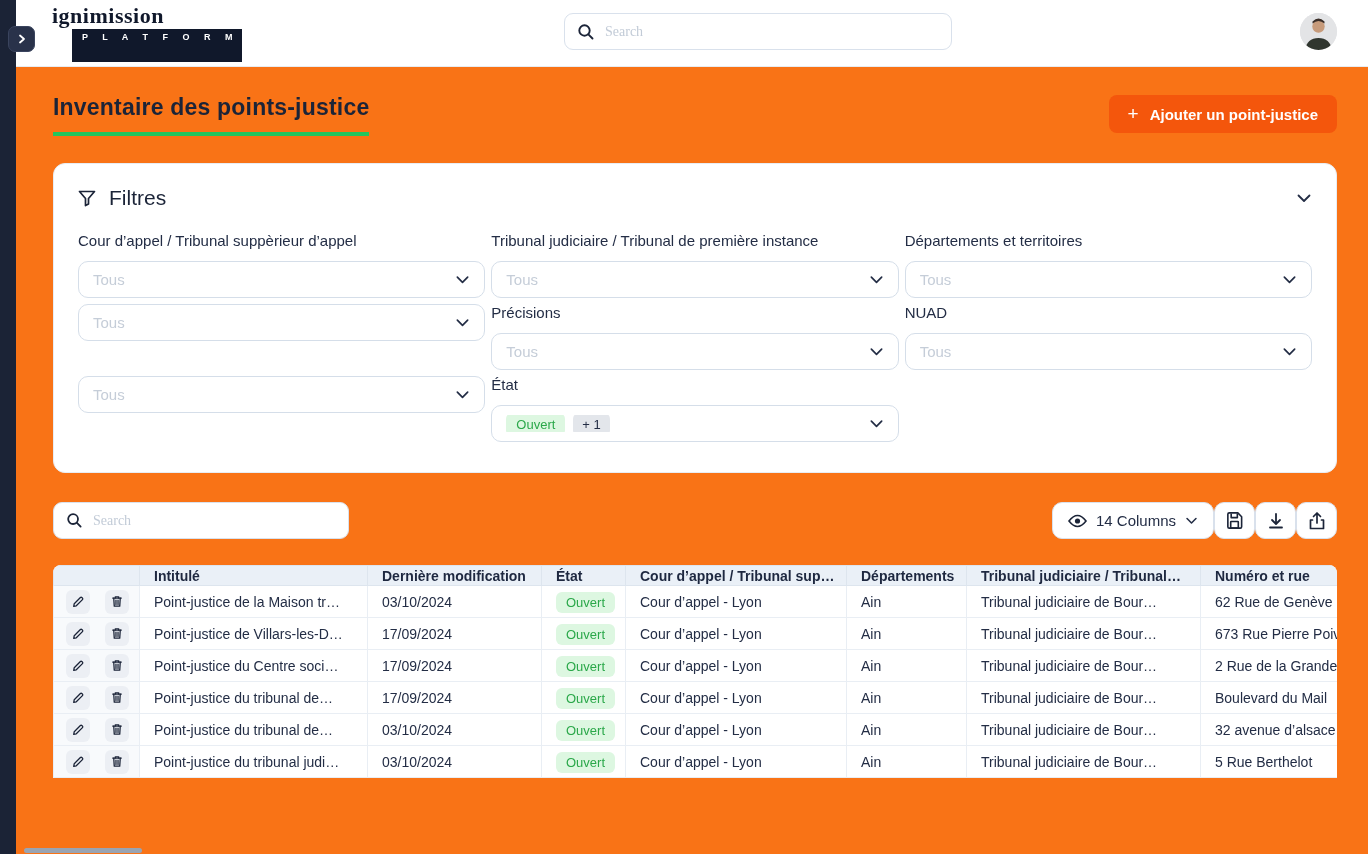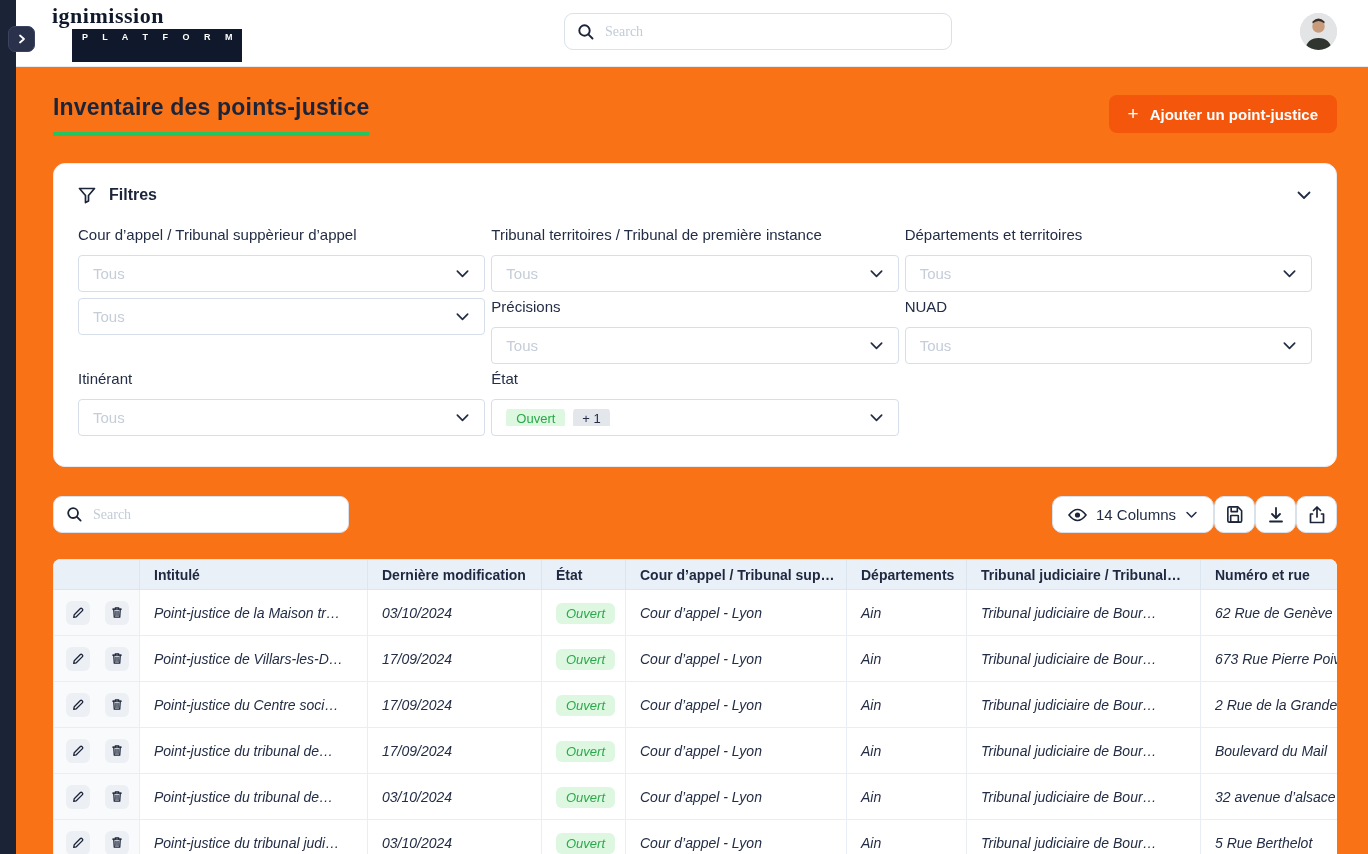--- a/index.html
+++ b/index.html
@@ -55,29 +55,29 @@
     font-family:"Liberation Sans", sans-serif; font-size:15px; font-weight:700;
     padding:0 19px; display:flex; align-items:center; gap:11px; cursor:pointer; margin-top:1px;
   }
   .add-btn .plus { font-size:19px; font-weight:400; line-height:1; transform:translateY(-1px); }
   
   .filters-card {
     margin-top:27px; background:#fff; border:1px solid #E8EDF3; border-radius:12px;
     padding:22px 24px 30px 24px;
   }
   .filters-head { display:flex; align-items:center; gap:13px; color:#1B2438; }
-  .filters-title { font-size:16px; font-weight:700; }
+  .filters-title { font-size:21px; font-weight:400; }
   .filters-chevron { margin-left:auto; cursor:pointer; color:#232D45; display:flex; }
   .filters-grid {
     margin-top:22px; display:grid; grid-template-columns:repeat(3,1fr);
     column-gap:25px; row-gap:23px;gap:6px;
   }
   .field-label { font-size:15px; color:#232D45; margin-bottom:12px; }
   .select {
-    height:37px; background:#fff; border:1px solid #D5DEE9; border-radius:4px;
+    height:37px; background:#fff; border:1px solid #D5DEE9; border-radius:10px;
     display:flex; align-items:center; padding:0 14px; gap:8px; cursor:pointer;
   }
   .select .ph { font-size:15px; color:#C5CDD8; flex:1; white-space:nowrap; overflow:hidden; }
   .select .chev { margin-left:auto; color:#232D45; display:flex; flex:0 0 auto; }
   .chip-green {
     background:#DDF7E1; color:#2BA84A; font-size:13px; border-radius:6px; padding:4px 10px;
   }
   .chip-gray {
     background:#E3E6EB; color:#232D45; font-size:13px; border-radius:6px; padding:4px 9px; margin-left:8px;
   }
@@ -95,24 +95,24 @@
   }
   .icon-btn {
     width:41px; height:37px; background:#fff; border:1px solid #D9E1EC; border-radius:10px;
     display:flex; align-items:center; justify-content:center; color:#1B2438; cursor:pointer;
   }
   
   .table-wrap { margin-top:26px; border-radius:8px 8px 0 0; overflow:hidden; }
   table { border-collapse:collapse; table-layout:fixed; width:1284px; background:#fff; }
   th, td { border:1px solid #E9EEF4; white-space:nowrap; overflow:hidden; }
   thead th {
-    background:#EAF0F7; height:30px; font-size:14px; font-weight:700; color:#1E2840;
+    background:#EAF0F7; height:20px; font-size:14px; font-weight:700; color:#1E2840;
     text-align:left; padding:0 14px; border-color:#DDE5EE;
   }
-  tbody td { height:46px; font-size:14px; color:#232D45; padding:0 14px; background:#fff;font-style:italic; }
+  tbody td { height:32px; font-size:14px; color:#232D45; padding:0 14px; background:#fff; }
   td.actions-cell { background:#F8FAFC; padding:0 0 0 12px; }
   .row-chip {
     background:#DDF7E1; color:#2BA84A; font-size:13px; border-radius:6px; padding:3px 10px;
   }
   .act-btn {
     display:inline-flex; width:24px; height:24px; border-radius:6px; background:#ECEFF4;
     border:none; align-items:center; justify-content:center; color:#1B2438; cursor:pointer;
     margin-right:11px; vertical-align:middle;
   }
   .hscroll {
@@ -191,21 +191,21 @@
       <span class="ph">Tous</span>
       <span class="chev">
         <svg width="15" height="15" viewBox="0 0 16 16" fill="none" stroke="#232D45" stroke-width="1.8" stroke-linecap="round" stroke-linejoin="round">
                   <path d="M2.5 5.5 L8 11 L13.5 5.5"></path>
                 </svg>
       </span>
     </div>
   </div>
 
   <div class="field">
-    <div class="field-label">Tribunal territoires / Tribunal de première instance</div>
+    <div class="field-label">Tribunal judiciaire / Tribunal de première instance</div>
     <div class="select">
       <span class="ph">Tous</span>
       <span class="chev">
         <svg width="15" height="15" viewBox="0 0 16 16" fill="none" stroke="#232D45" stroke-width="1.8" stroke-linecap="round" stroke-linejoin="round">
                   <path d="M2.5 5.5 L8 11 L13.5 5.5"></path>
                 </svg>
       </span>
     </div>
   </div>
 
@@ -250,21 +250,20 @@
       <span class="ph">Tous</span>
       <span class="chev">
         <svg width="15" height="15" viewBox="0 0 16 16" fill="none" stroke="#232D45" stroke-width="1.8" stroke-linecap="round" stroke-linejoin="round">
                   <path d="M2.5 5.5 L8 11 L13.5 5.5"></path>
                 </svg>
       </span>
     </div>
   </div>
 
   <div class="field">
-    <div class="field-label">Itinérant</div>
     <div class="select">
       <span class="ph">Tous</span>
       <span class="chev">
         <svg width="15" height="15" viewBox="0 0 16 16" fill="none" stroke="#232D45" stroke-width="1.8" stroke-linecap="round" stroke-linejoin="round">
                   <path d="M2.5 5.5 L8 11 L13.5 5.5"></path>
                 </svg>
       </span>
     </div>
   </div>
 

